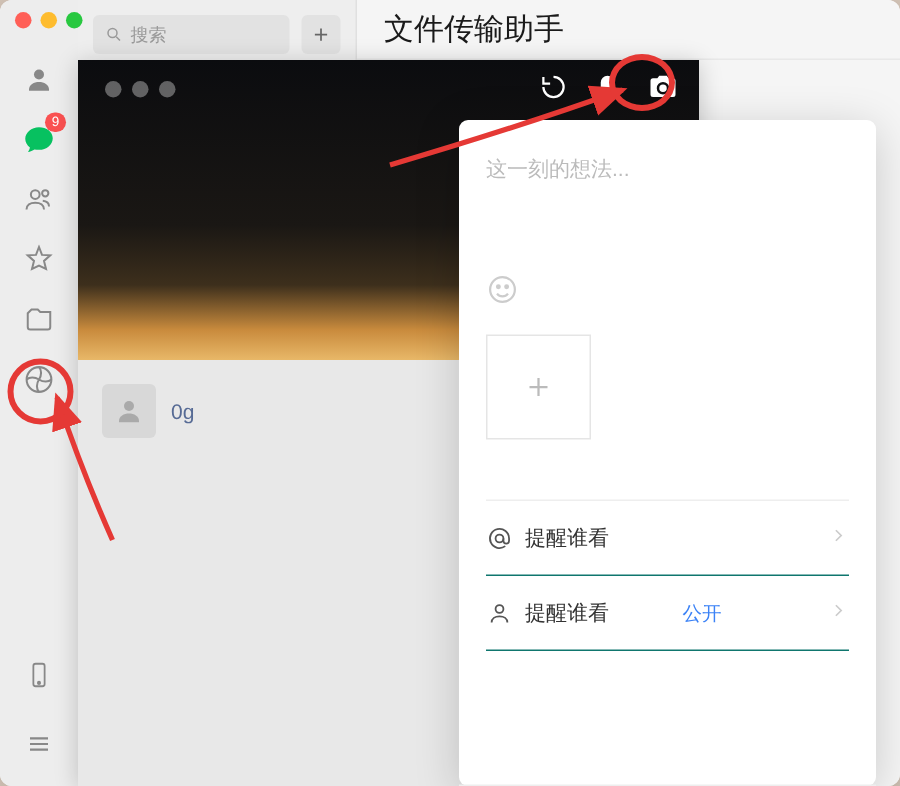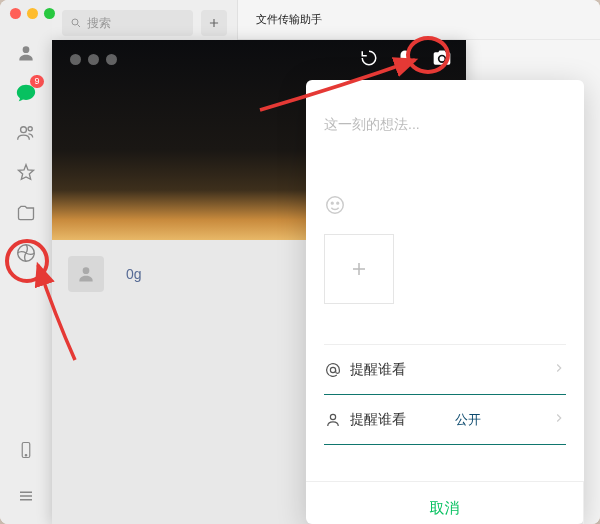--- a/index.html
+++ b/index.html
@@ -15,43 +15,43 @@
 .sidebar-icon.active { color:#07c160; }
 .badge { position:absolute; top:-2px; right:-2px; background:#fa5151; color:#fff; font-size:9px; border-radius:8px; padding:1px 4px; line-height:11px; min-width:14px; text-align:center; }
 .sidebar-bottom { margin-top:auto; margin-bottom:12px; display:flex; flex-direction:column; gap:14px; align-items:center; }
 
 .chatlist { width: 186px; background:#eeeeee; border-right:1px solid #e0e0e0; }
 .search-row { display:flex; align-items:flex-start; padding:10px 10px; gap:8px; }
 .search-box { flex:1; background:#e2e2e2; border-radius:4px; height:26px; display:flex; align-items:center; padding:0 8px; color:#999; font-size:12px; }
 .plus-btn { width:26px; height:26px; background:#e2e2e2; border-radius:4px; display:flex; align-items:center; justify-content:center; color:#666; cursor:pointer; }
 
 .main { flex:1; background:#f5f5f5; position:relative; }
-.main-header { height:40px; display:flex; align-items:center; padding:0 18px; font-size:11px; color:#1a1a1a; border-bottom:1px solid #e8e8e8; }
+.main-header { height:40px; display:flex; align-items:center; padding:0 18px; font-size:20px; color:#1a1a1a; border-bottom:1px solid #e8e8e8; }
 
 .moments-panel { position:absolute; left:52px; top:40px; width:414px; height:484px; background:#e8e8e8; box-shadow:0 2px 15px rgba(0,0,0,0.2); }
 .cover { height:200px; background: linear-gradient(to bottom, #0b0c0f 0%, #1a1714 55%, #3d2f1c 75%, #c98b3d 90%, #e8b868 100%); position:relative; }
 .cover-dots { position:absolute; top:14px; left:18px; display:flex; gap:7px; }
 .cover-dots .d { width:11px; height:11px; border-radius:50%; background:rgba(255,255,255,0.35); }
 .topbar-icons { position:absolute; top:8px; right:14px; display:flex; gap:18px; align-items:center; }
 .topbar-icons .ico { color:#fff; cursor:pointer; }
 .feed { padding:16px; }
-.feed-item { display:flex; gap:22px; align-items:center; }
+.feed-item { display:flex; gap:10px; align-items:center; }
 .avatar { width:36px; height:36px; background:#d8d8d8; border-radius:4px; display:flex; align-items:center; justify-content:center; color:#aaa; }
 .feed-name { color:#576b95; font-size:14px; }
 
 .composer { position:absolute; right:16px; top:80px; width:278px; height:444px; background:#fff; border-radius:6px; box-shadow:0 6px 30px rgba(0,0,0,0.18); display:flex; flex-direction:column; z-index:50; }
-.composer-body { flex:1; padding:36px 18px; }
+.composer-body { flex:1; padding:24px 18px; }
 .placeholder { color:#bbb; font-size:14px; }
 .emoji-ico { margin-top:60px; color:#ccc; }
 .add-photo { margin-top:14px; width:70px; height:70px; border:1px solid #e5e5e5; display:flex; align-items:center; justify-content:center; color:#bbb; font-size:26px; cursor:pointer; }
 .options { margin-top:40px; border-top:1px solid #eee; }
 .opt-row { display:flex; align-items:center; height:50px; border-bottom:1px solid #0f766e; color:#333; font-size:14px; cursor:pointer; }
 .opt-row .opt-ico { width:26px; color:#555; display:flex; }
 .opt-row .chev { margin-left:auto; color:#ccc; }
-.opt-value { margin-left:auto; margin-right:22px; color:#0c4a6e; font-size:13px; }
+.opt-value { margin-left:auto; margin-right:22px; color:#3b82f6; font-size:13px; }
 .composer-footer { display:flex; border-top:1px solid #eee; }
 .c-btn { flex:1; height:52px; display:flex; align-items:center; justify-content:center; font-size:15px; cursor:pointer; }
 .c-btn.cancel { color:#07c160; }
 .c-btn.publish { color:#ccc; }
 .divider { width:1px; background:#eee; }
 
 .anno-circle { position:absolute; border:4px solid #e53935; border-radius:50%; pointer-events:none; z-index:100; }
 .anno-arrow { position:absolute; z-index:99; pointer-events:none; }
 </style>
 </head>
@@ -210,21 +210,20 @@
           </span>
         <span>提醒谁看</span>
         <span class="opt-value">公开</span>
         <span class="chev"><svg width="14" height="14" viewBox="0 0 24 24" fill="none" stroke="currentColor" stroke-width="2">
               <path d="M9 6l6 6-6 6"></path>
             </svg></span>
       </div>
     </div>
   </div>
   <div class="composer-footer">
-    <div class="c-btn cancel">取消</div>
     <div class="divider"></div>
   </div>
 </div>
 
 <div class="anno-circle" style="left:5px; top:239px; width:44px; height:44px;"></div>
 <div class="anno-circle" style="left:406px; top:36px; width:44px; height:38px;"></div>
 <svg class="anno-arrow" style="left:20px; top:255px;" width="60" height="110" viewBox="0 0 60 110">
     <defs>
       <marker id="ah1" markerWidth="8" markerHeight="8" refX="6" refY="3" orient="auto">
         <path d="M0 0L7 3L0 6z" fill="#e53935"></path>

